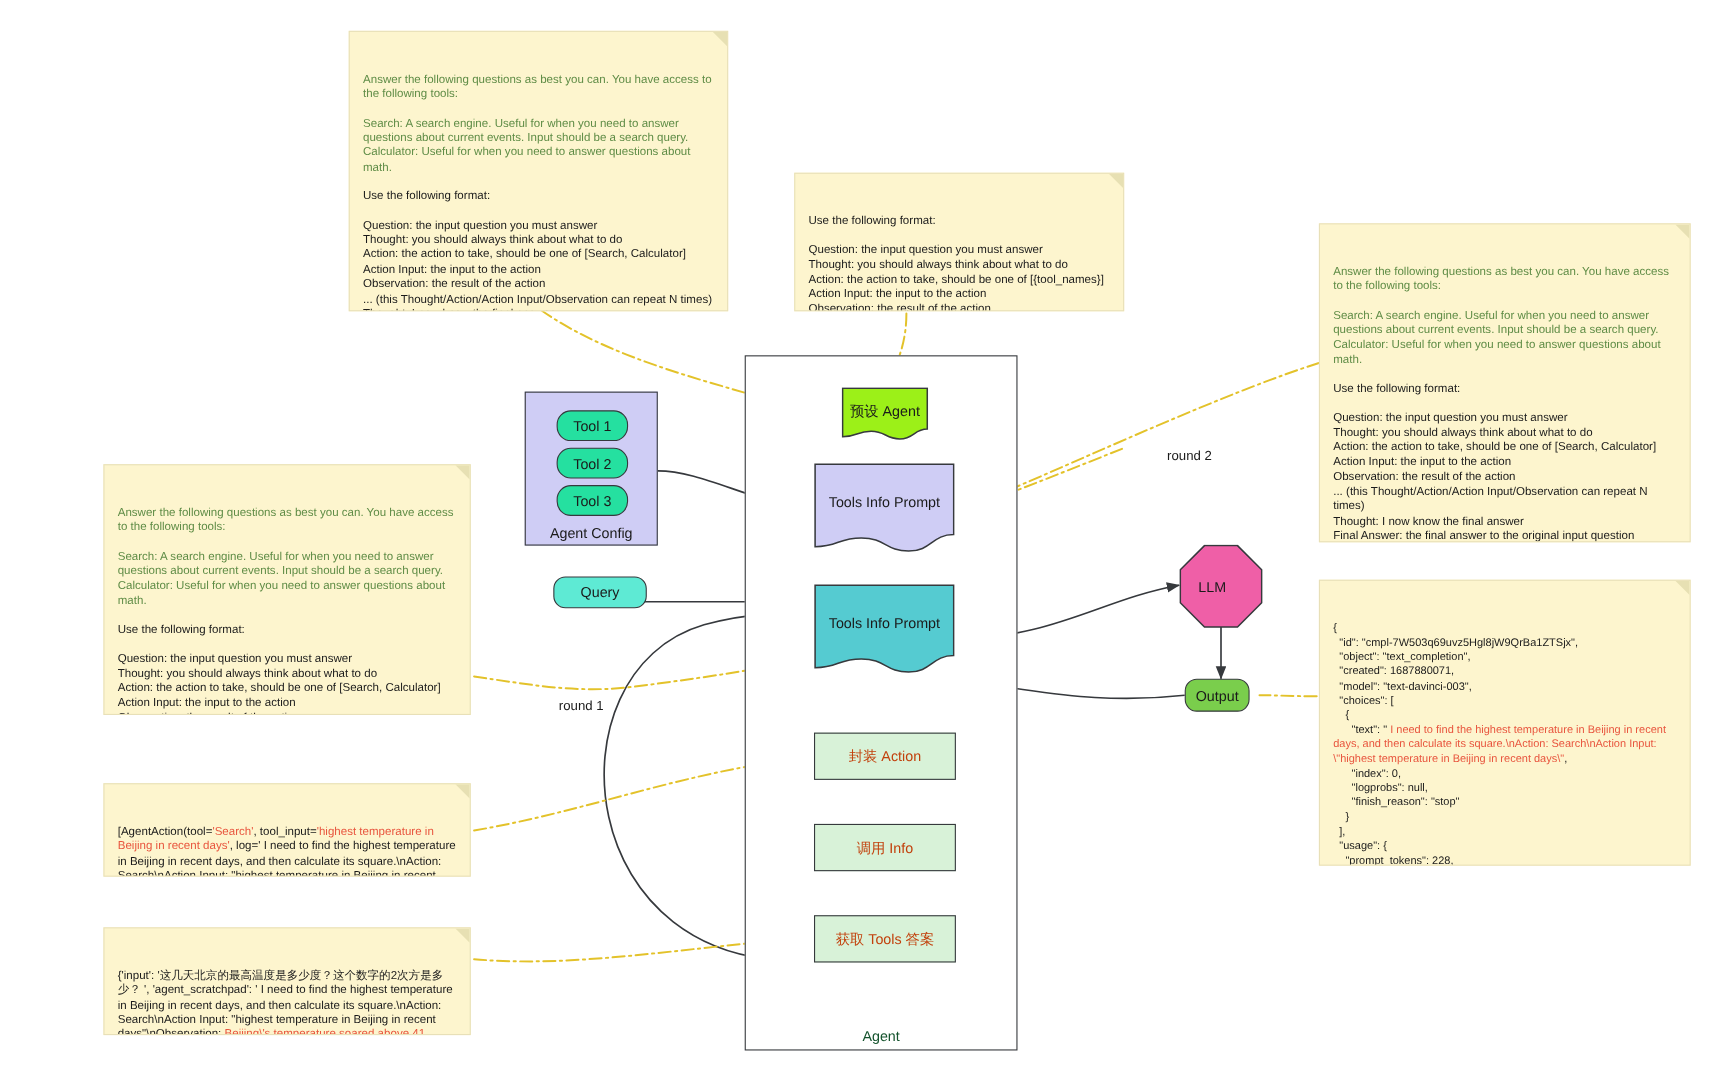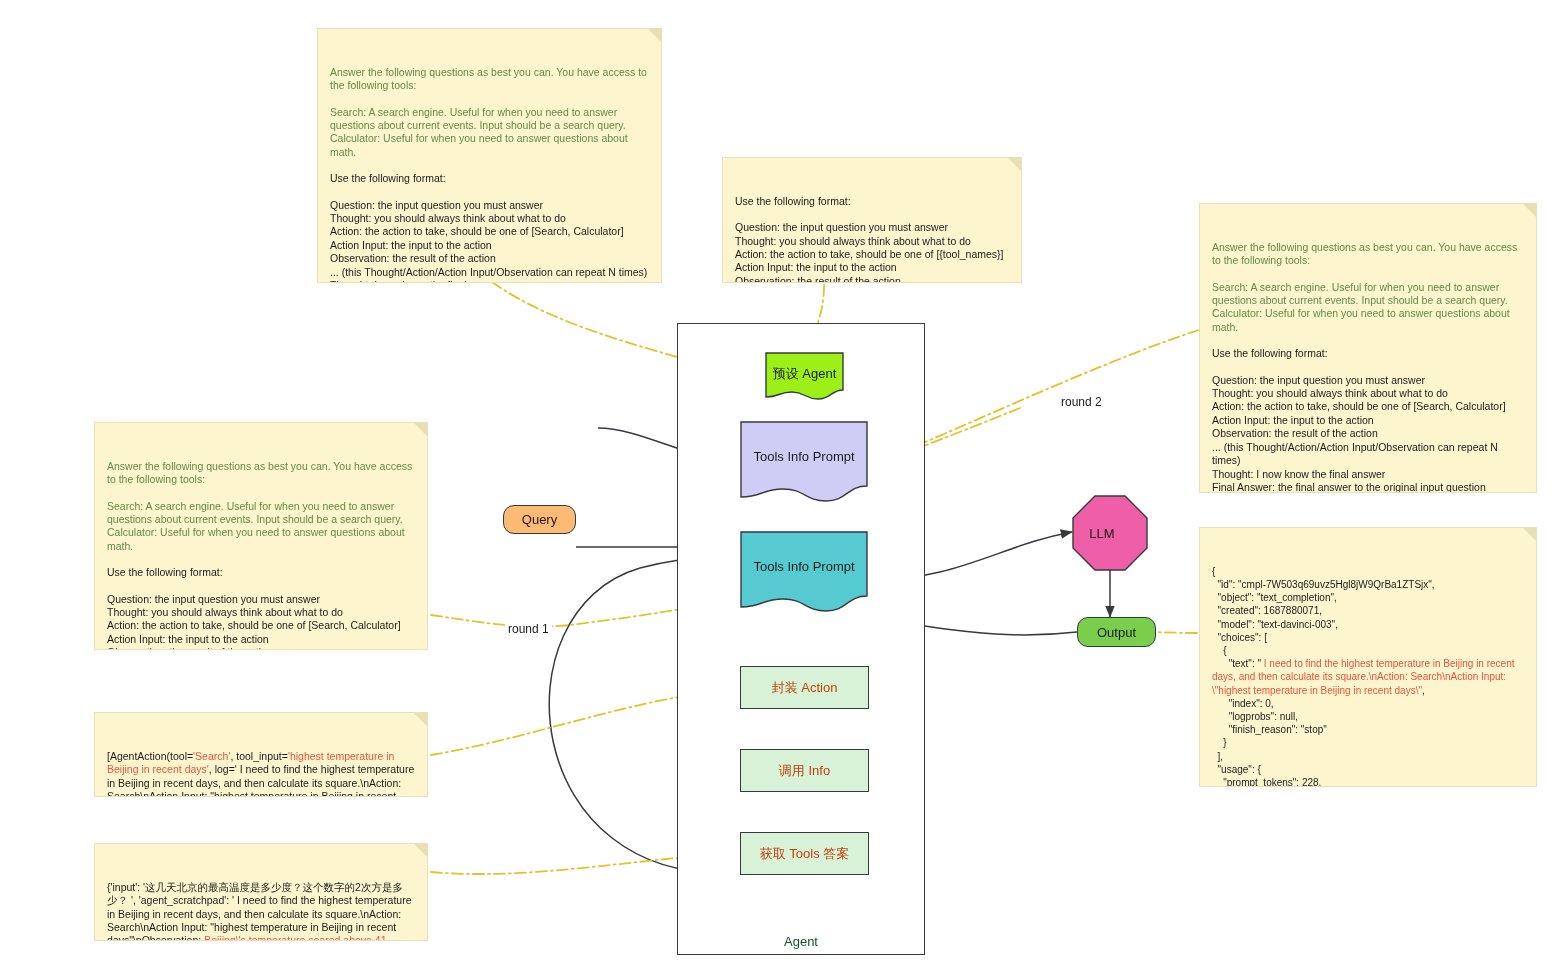--- a/index.html
+++ b/index.html
@@ -107,20 +107,21 @@
   .oct svg { position: absolute; left: 0; top: 0; }
   .oct span { position: relative; z-index: 2; }
 
   .edge-label {
     position: absolute;
     font-size: 12px;
     color: #1b1b1b;
     background: #ffffff;
     padding: 0 3px;
     white-space: nowrap;
+    margin-top: 12px;
   }
 </style>
 </head>
 <body>
 
 <div id="canvas">
 
   <svg class="wires" viewBox="0 0 1565 979">
     <defs>
       <marker id="ah" markerWidth="9" markerHeight="9" refX="7.5" refY="3.2" orient="auto">
@@ -156,22 +157,28 @@
       <path d="M431,615 C480,622 520,630 570,625 C660,614 740,600 760,592"></path>
       <path d="M431,755 C520,740 600,710 690,695 C720,690 734,689 740,688"></path>
       <path d="M431,872 C520,880 620,862 700,856 C725,854 736,854 740,854"></path>
       <path d="M1197,633 C1175,633 1160,632 1145,632"></path>
     </g>
   </svg>
 
   <div class="agent-box" style="left:677px; top:323px; width:248px; height:632px;"></div>
   <div class="agent-label" style="left:677px; top:934px; width:248px;">Agent</div>
 
-
-  <div class="pill" style="left:503px; top:505px; width:73px; height:29px; background:#fdba74;">Query</div>
+  <div class="config-box" style="left:477px; top:356px; width:121px; height:140px;">
+    <div class="tool" style="left:28px; top:16px; width:65px; height:28px;">Tool 1</div>
+    <div class="tool" style="left:28px; top:50px; width:65px; height:28px;">Tool 2</div>
+    <div class="tool" style="left:28px; top:84px; width:65px; height:28px;">Tool 3</div>
+    <div class="config-label" style="left:0; top:120px;">Agent Config</div>
+  </div>
+
+  <div class="pill" style="left:503px; top:524px; width:85px; height:29px; background:#5eead4;">Query</div>
 
   <div class="doc" style="left:765px; top:352px; width:79px; height:44px;">
     <svg width="79" height="50" viewBox="0 0 79 50" preserveAspectRatio="none">
       <path d="M1,1 L78,1 L78,38 C66,38 66,47 53,47 C40,47 40,40 27,40 C14,40 14,45 1,45 Z" fill="#9cf018" stroke="#36393d" stroke-width="1.4"></path>
     </svg>
     <span>预设 Agent</span>
   </div>
 
   <div class="doc" style="left:740px; top:421px; width:128px; height:78px;">
     <svg width="128" height="84" viewBox="0 0 128 84" preserveAspectRatio="none">
@@ -187,21 +194,21 @@
     <span style="margin-top:-8px;">Tools Info Prompt</span>
   </div>
 
   <div class="oct" style="left:1072px; top:495px; width:60px; height:76px;">
     <svg width="76" height="76" viewBox="0 0 76 76">
       <polygon points="23,1 53,1 75,23 75,53 53,75 23,75 1,53 1,23" fill="#ef5fa7" stroke="#36393d" stroke-width="1.4"></polygon>
     </svg>
     <span>LLM</span>
   </div>
 
-  <div class="pill" style="left:1077px; top:617px; width:79px; height:30px; background:#7ace4c;">Output</div>
+  <div class="pill" style="left:1077px; top:617px; width:59px; height:30px; background:#7ace4c;">Output</div>
 
   <div class="rect" style="left:740px; top:666px; width:129px; height:43px; background:#d8f2d8;">封装 Action</div>
   <div class="rect" style="left:740px; top:749px; width:129px; height:43px; background:#d8f2d8;">调用 Info</div>
   <div class="rect" style="left:740px; top:832px; width:129px; height:43px; background:#d8f2d8;">获取 Tools 答案</div>
 
   <div class="edge-label" style="left:505px; top:622px;text-align:center;">round 1</div>
   <div class="edge-label" style="left:1058px; top:395px;">round 2</div>
 
   <div class="note" style="left:317px; top:28px; width:345px; height:255px;">
     <div><p class="green">Answer the following questions as best you can. You have access to the following tools:</p><p class="gap"></p><p class="green">Search: A search engine. Useful for when you need to answer questions about current events. Input should be a search query.</p><p class="green">Calculator: Useful for when you need to answer questions about math.</p><p class="gap"></p><p class="black">Use the following format:</p><p class="gap"></p><p class="black">Question: the input question you must answer</p><p class="black">Thought: you should always think about what to do</p><p class="black">Action: the action to take, should be one of [Search, Calculator]</p><p class="black">Action Input: the input to the action</p><p class="black">Observation: the result of the action</p><p class="black">... (this Thought/Action/Action Input/Observation can repeat N times)</p><p class="black">Thought: I now know the final answer</p></div>

